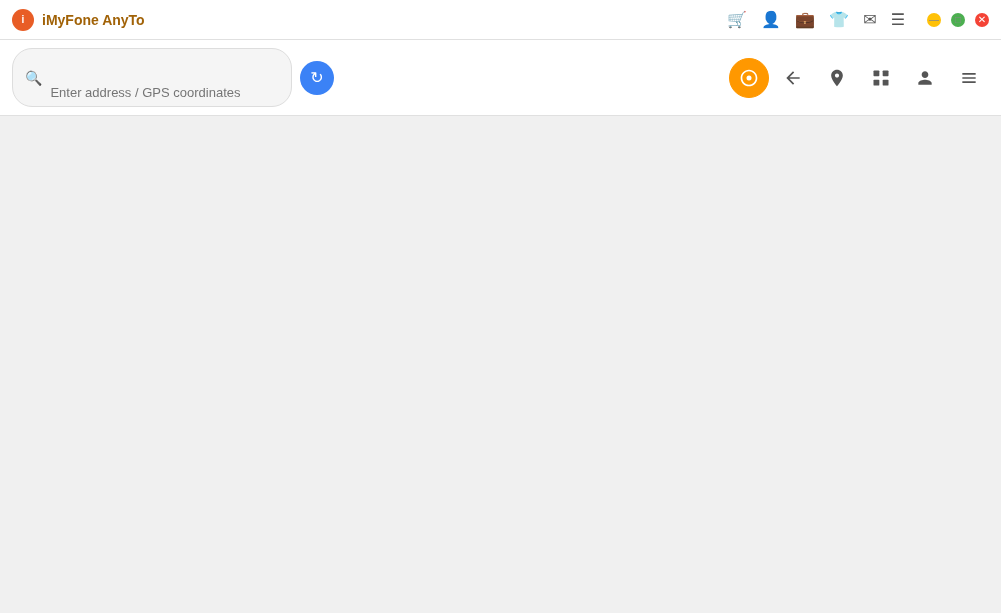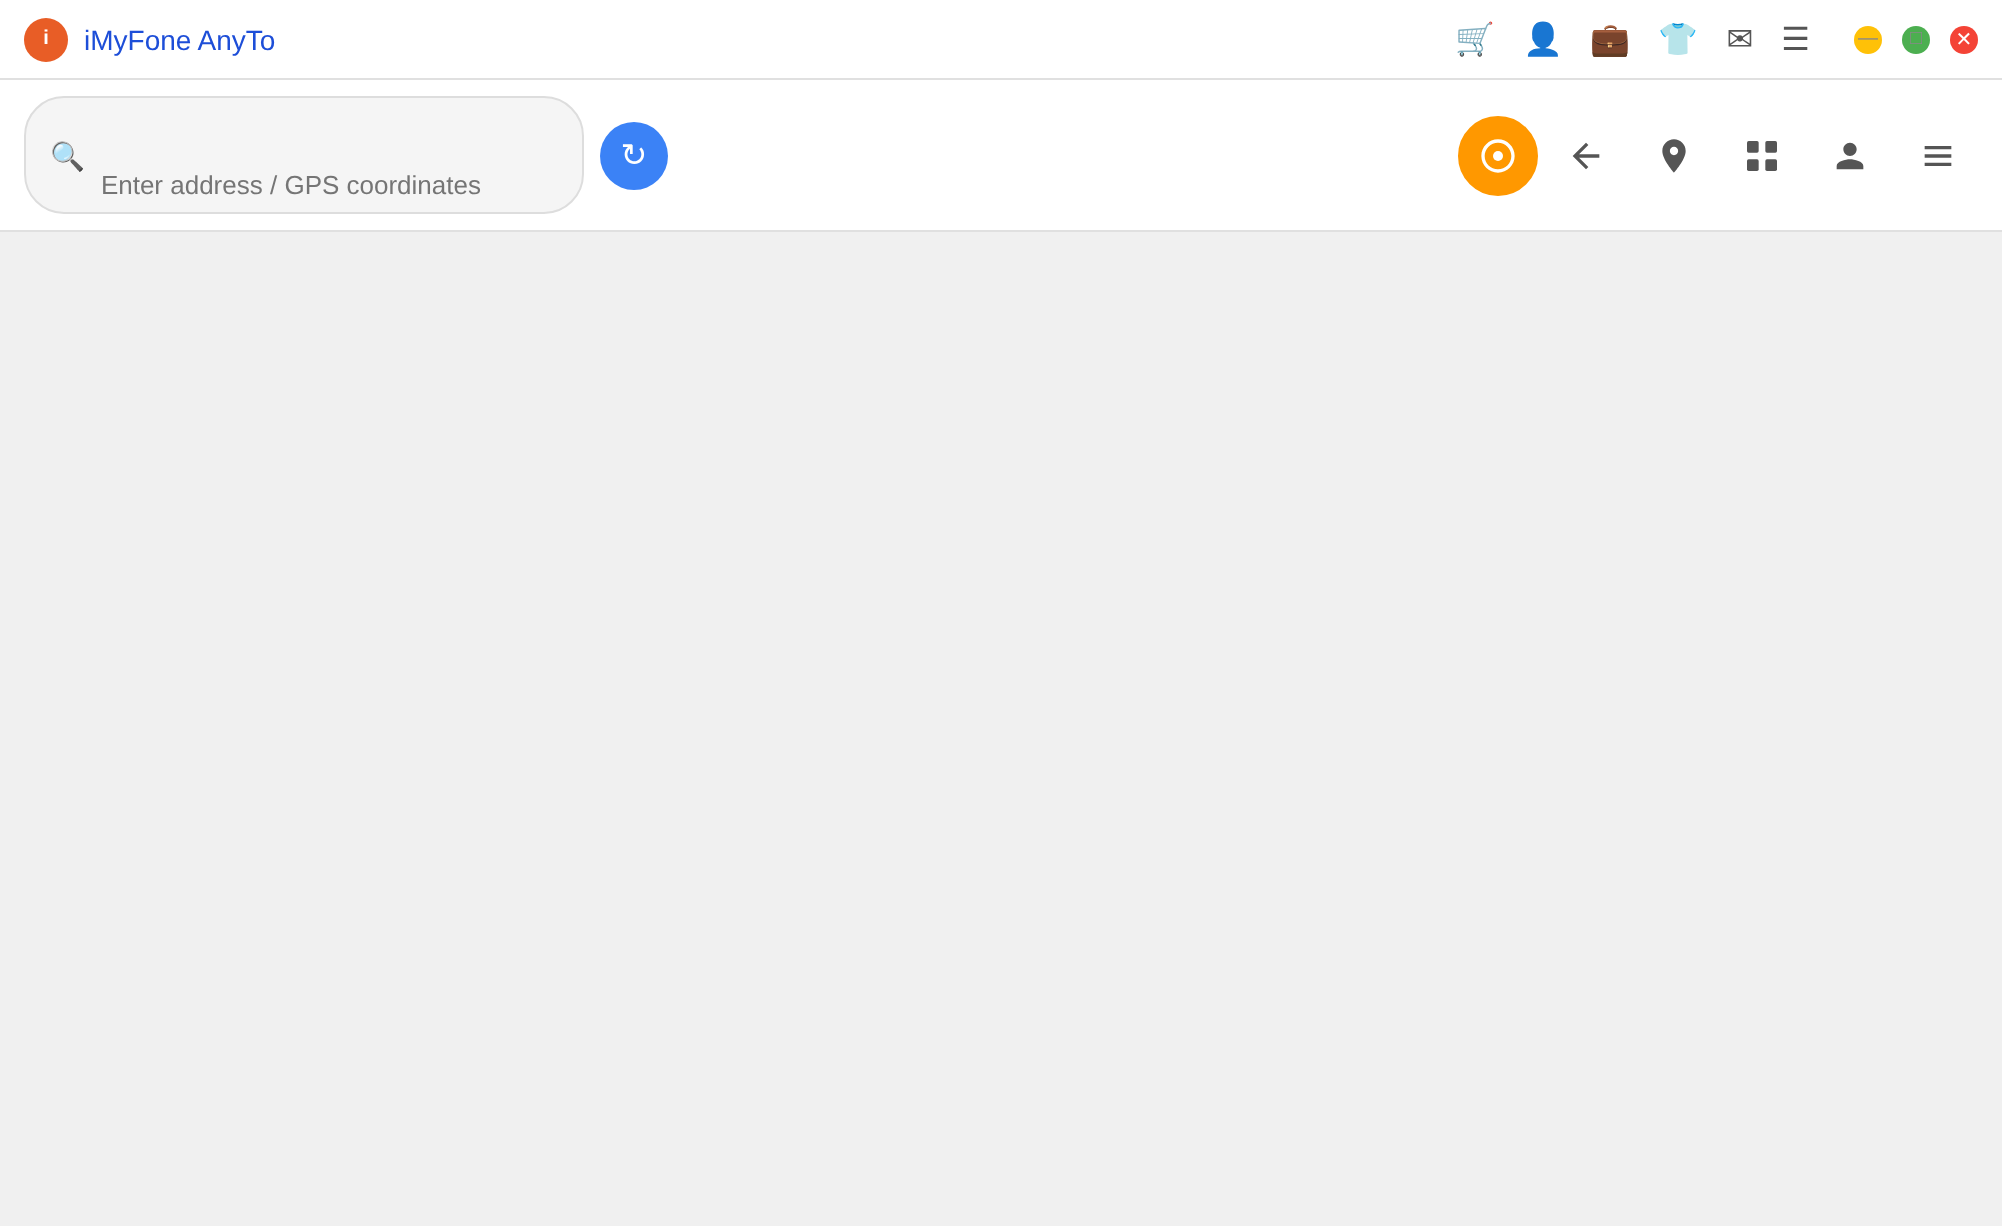--- a/index.html
+++ b/index.html
@@ -7,21 +7,21 @@
 
     
     .titlebar {
       display: flex; align-items: center; justify-content: space-between;
       background: #fff; height: 40px; padding: 0 12px;
       border-bottom: 1px solid #e0e0e0; position: relative; z-index: 100;
     }
     .titlebar-left { display: flex; align-items: center; gap: 8px; }
     .titlebar-logo { width: 22px; height: 22px; background: #e85d26; border-radius: 50%; display: flex; align-items: center; justify-content: center; }
     .titlebar-logo span { color: white; font-size: 10px; font-weight: bold; }
-    .titlebar-title { font-size: 14px; font-weight: 400; color: #1d4ed8; }
+    .titlebar-title { font-size: 14px; font-weight: 700; color: #a16207; }
     .titlebar-icons { display: flex; align-items: center; gap: 14px; }
     .titlebar-icon { font-size: 16px; cursor: pointer; color: #555; }
     .titlebar-controls { display: flex; align-items: center; gap: 10px; margin-left: 8px; }
     .ctrl-btn { width: 14px; height: 14px; border-radius: 50%; border: none; cursor: pointer; font-size: 10px; display: flex; align-items: center; justify-content: center; }
     .ctrl-min { background: #ffc107; color: #888; }
     .ctrl-max { background: #4caf50; color: #888; }
     .ctrl-close { background: #f44336; color: #fff; }
 
     
     .toolbar {

